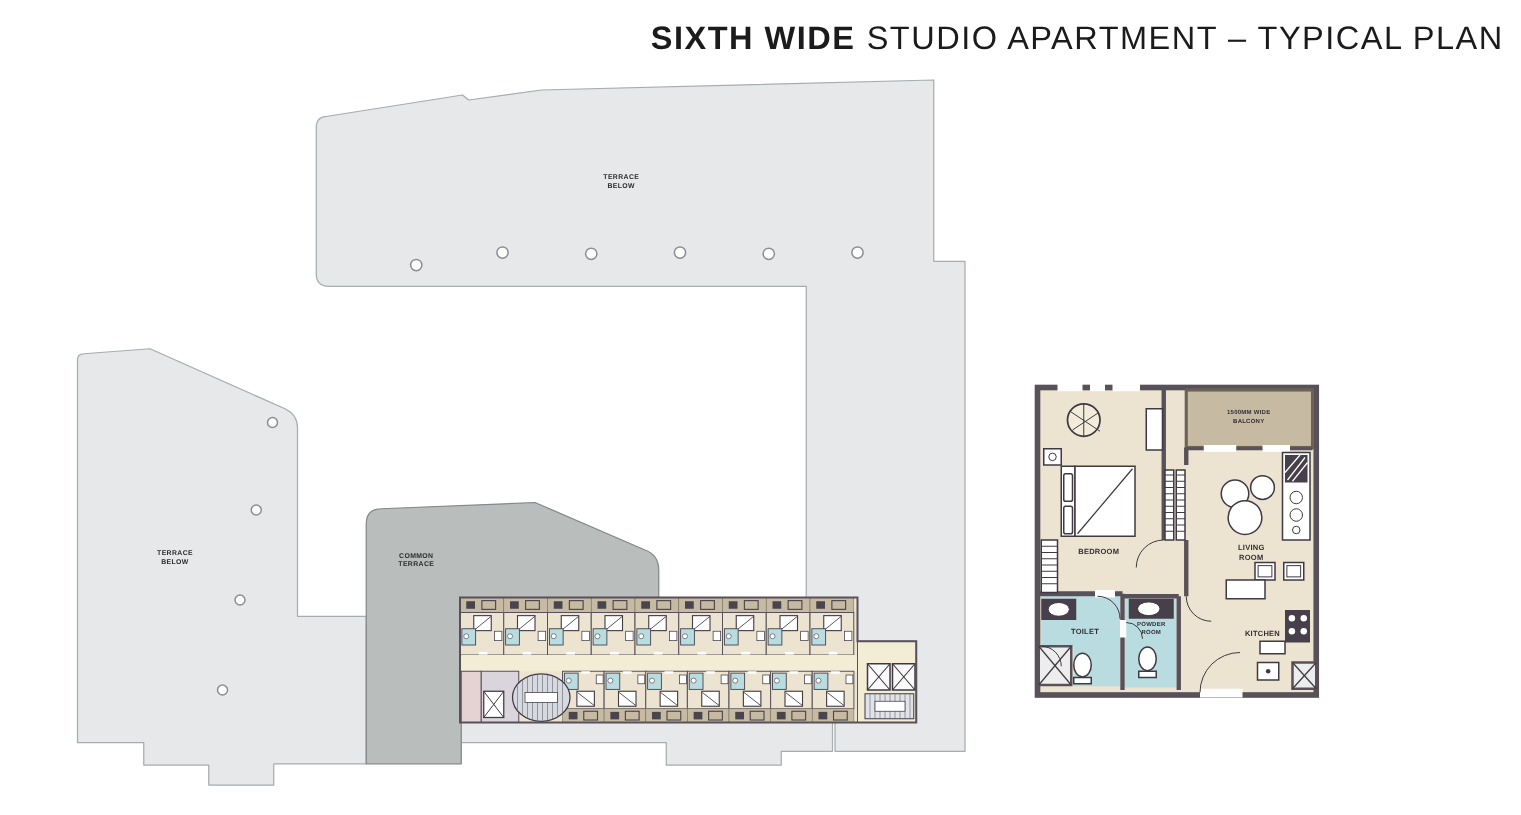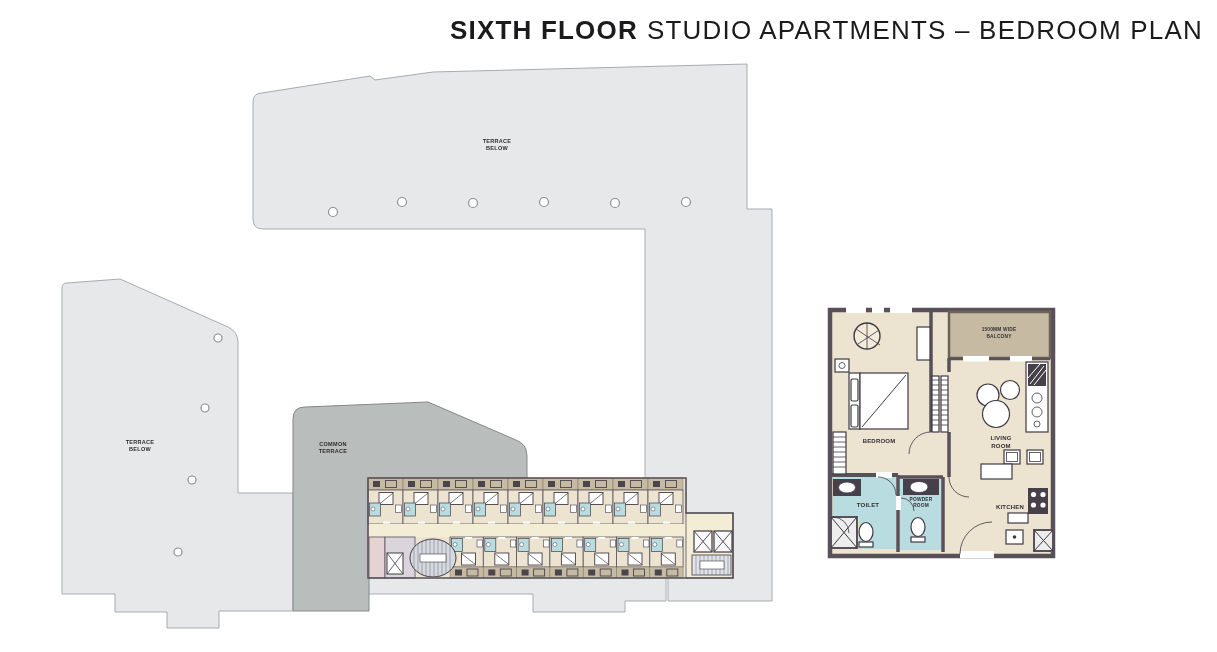--- a/index.html
+++ b/index.html
@@ -26,21 +26,21 @@
   .lbl{font:700 5.5px "Liberation Sans",sans-serif;fill:#2c2c2e;text-anchor:middle;letter-spacing:.3px;}
   .ulbl{font:600 6px "Liberation Sans",sans-serif;fill:#332e34;text-anchor:middle;letter-spacing:.2px;}
   .ulbl-sm{font:600 4.8px "Liberation Sans",sans-serif;fill:#332e34;text-anchor:middle;letter-spacing:.2px;}
 </style>
 </head>
 <body>
 
 <div class="stage">
 
   <div class="title">
-    <span class="em">SIXTH FLOOR</span><span class="rest">STUDIO APARTMENTS – BEDROOM PLAN</span>
+    <span class="em">SIXTH WIDE</span><span class="rest">STUDIO APARTMENT – TYPICAL PLAN</span>
   </div>
 
   <svg width="1217" height="652" viewBox="0 0 1217 652">
     <defs>
       <clipPath id="stairClip">
           <ellipse cx="433" cy="558" rx="23" ry="19"></ellipse>
         </clipPath>
       <g id="tpl-unit-top">
         <rect x="0" y="0" width="35" height="12" class="tan" stroke="#7a7266" stroke-width="0.5"></rect>
         <rect x="5" y="3" width="7" height="6" fill="#4a444c"></rect>

